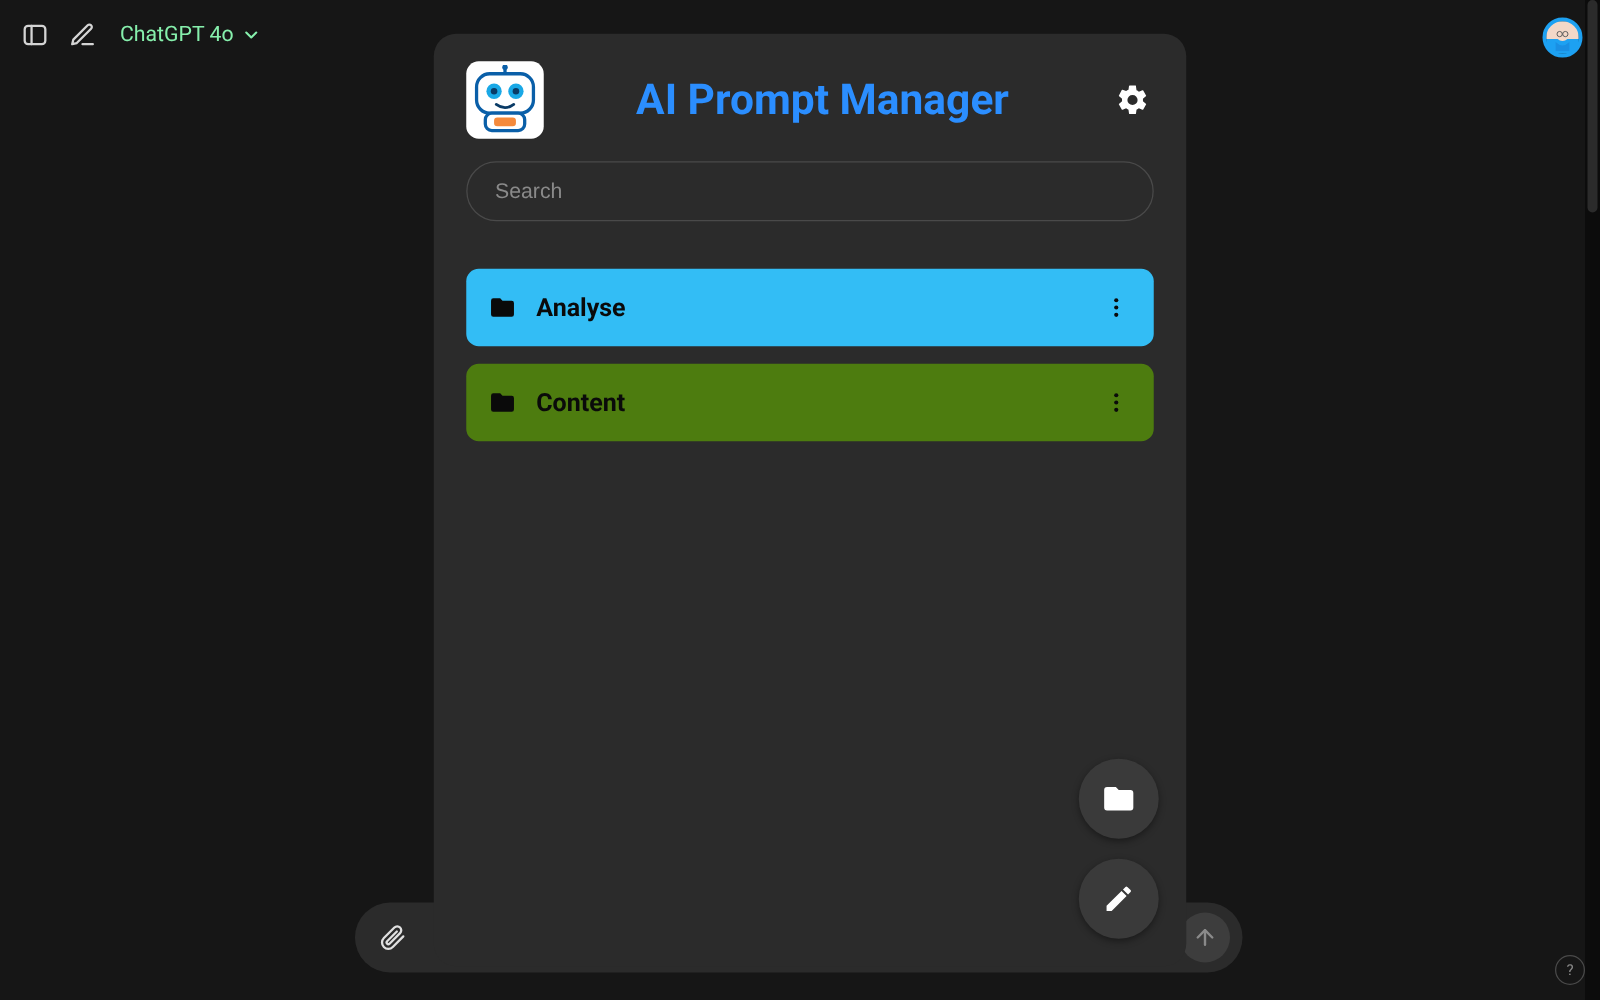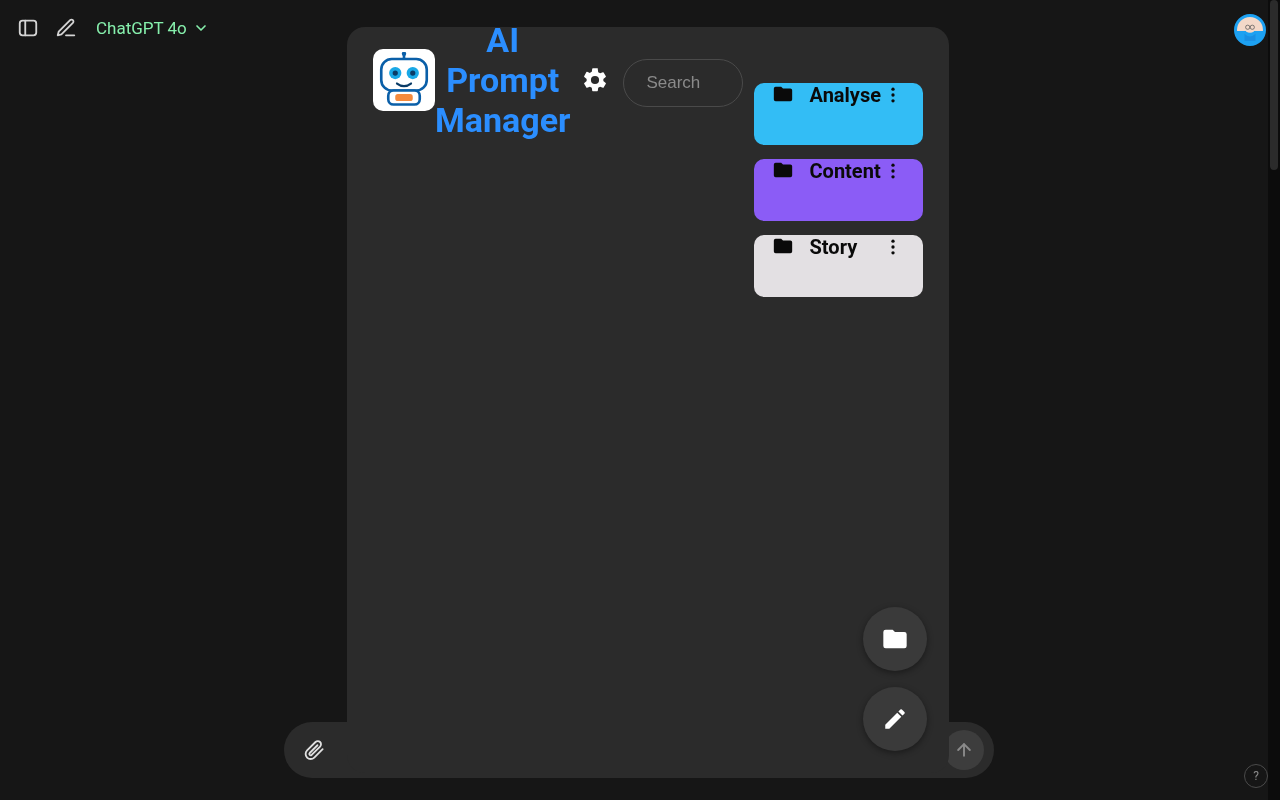--- a/index.html
+++ b/index.html
@@ -55,22 +55,21 @@
   .panel {
     position: absolute;
     left: 347px;
     top: 27px;
     width: 602px;
     height: 746px;
     background: #2b2b2b;
     border-radius: 18px;
     padding: 18px 26px 22px 26px;
     display: flex;
-    flex-direction: row;
-    gap: 11px;
+    flex-direction: column;
   }
   .panel-header {
     display: flex;
     align-items: center;
     height: 70px;
     position: relative;
   }
   .robot-logo {
     width: 62px; height: 62px;
     border-radius: 10px;
@@ -112,20 +111,21 @@
   .folder-list {
     margin-top: 38px;
     display: flex;
     flex-direction: column;
     gap: 14px;
   }
   .folder-item {
     height: 62px;
     border-radius: 10px;
     display: flex;
+    align-items: center;
     padding: 0 18px;
     cursor: pointer;
     position: relative;
   }
   .folder-icon {
     width: 22px; height: 22px;
     color: #0a0a0a;
     margin-right: 16px;
     display:flex; align-items:center;
   }
@@ -305,50 +305,35 @@
         </span>
         <span class="folder-label">Analyse</span>
         <span class="folder-menu">
           <svg width="20" height="20" viewBox="0 0 24 24" fill="currentColor">
             <circle cx="12" cy="5" r="2"></circle>
             <circle cx="12" cy="12" r="2"></circle>
             <circle cx="12" cy="19" r="2"></circle>
           </svg>
         </span>
       </div>
-      <div class="folder-item" style="background: #8b5cf6;">
+      <div class="folder-item" style="background: #4d7c0f;">
         <span class="folder-icon">
           <svg width="22" height="22" viewBox="0 0 24 24" fill="currentColor">
             <path d="M10 4H4a2 2 0 00-2 2v12a2 2 0 002 2h16a2 2 0 002-2V8a2 2 0 00-2-2h-8l-2-2z"></path>
           </svg>
         </span>
         <span class="folder-label">Content</span>
         <span class="folder-menu">
           <svg width="20" height="20" viewBox="0 0 24 24" fill="currentColor">
             <circle cx="12" cy="5" r="2"></circle>
             <circle cx="12" cy="12" r="2"></circle>
             <circle cx="12" cy="19" r="2"></circle>
           </svg>
         </span>
       </div>
-      <div class="folder-item" style="background: rgb(227, 224, 227);">
-        <span class="folder-icon">
-          <svg width="22" height="22" viewBox="0 0 24 24" fill="currentColor">
-            <path d="M10 4H4a2 2 0 00-2 2v12a2 2 0 002 2h16a2 2 0 002-2V8a2 2 0 00-2-2h-8l-2-2z"></path>
-          </svg>
-        </span>
-        <span class="folder-label">Story</span>
-        <span class="folder-menu">
-          <svg width="20" height="20" viewBox="0 0 24 24" fill="currentColor">
-            <circle cx="12" cy="5" r="2"></circle>
-            <circle cx="12" cy="12" r="2"></circle>
-            <circle cx="12" cy="19" r="2"></circle>
-          </svg>
-        </span>
-      </div>
     </div>
 
   <div class="fab-stack">
     <div class="fab">
       <svg width="28" height="28" viewBox="0 0 24 24" fill="currentColor">
           <path d="M10 4H4a2 2 0 00-2 2v12a2 2 0 002 2h16a2 2 0 002-2V8a2 2 0 00-2-2h-8l-2-2z"></path>
         </svg>
     </div>
     <div class="fab">
       <svg width="26" height="26" viewBox="0 0 24 24" fill="currentColor">

